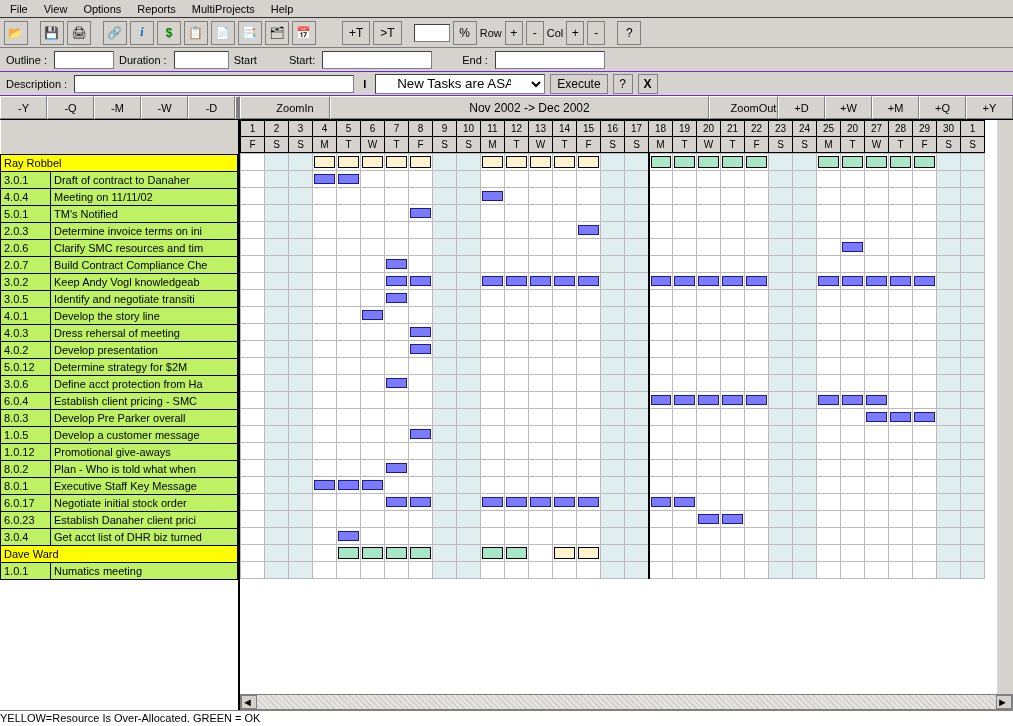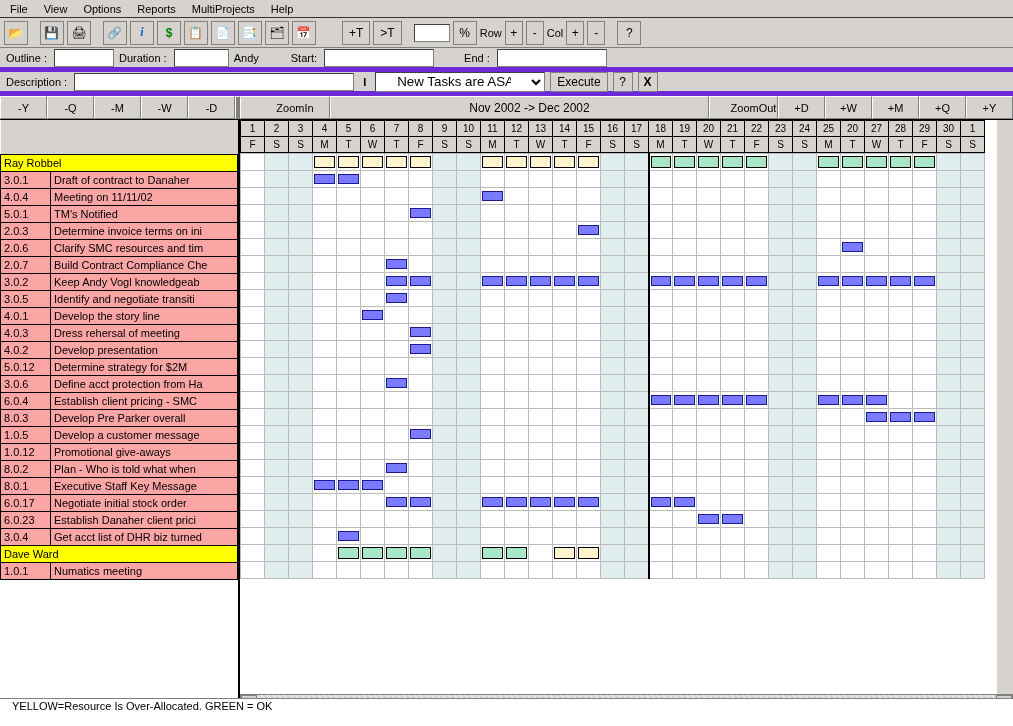--- a/index.html
+++ b/index.html
@@ -43,21 +43,21 @@
 }
 .tbtn.wide { width: auto; padding: 0 6px; }
 .sep { width: 6px; }
 
 .form-row {
   height: 24px;
   display: flex;
   align-items: center;
   padding: 1px 6px 1px 6px;
   gap: 5px;
-  border-bottom: 5px solid #6d28d9;
+  border-bottom: 1px solid #6d28d9;
 }
 .form-row label { padding-right: 2px; }
 .txt {
   background: #fff;
   border: 1px solid #808080;
   border-top-color:#404040; border-left-color:#404040;
   height: 18px;
   padding: 0 17px;
 }
 select.txt { height: 20px; }
@@ -108,21 +108,21 @@
 
 
 .tasklist { width: 100%; border-collapse: collapse; padding-left: 20px; }
 .tasklist td {
   border: 1px solid #000;
   height: 17px;
   font-size: 11px;
   padding: 0 3px;
   white-space: nowrap;
   overflow: hidden;
-  background:#fca5a5;
+  background:#bef264;
 }
 .tasklist tr.resource td { background: #ffff00; }
 .tasklist td.idcol { width: 50px; }
 
 
 .gantt table { border-collapse: collapse; }
 .gantt td {
   border: 1px solid #bbb;
   width: 24px;
   height: 17px;
@@ -138,25 +138,25 @@
   top: 3px; bottom: 3px;
   left:1px; right:1px;
   border:1px solid #1a1a8a;
   background:#7b7bff;
 }
 .bar.res { background:#fff3cd; border-color:#000; top:2px; bottom:2px; }
 .bar.res.ok { background:#a8e6c8; }
 
 
 .status {
-  height: 28px;
+  height: 16px;
   background:#fff;
   border-top:1px solid #808080;
   font-size:11px;
-  padding:1px 12px;
+  padding:1px 0;
   position:absolute;
   bottom:0; left:0; right:0;
 }
 .scrollbar-h {
   position:absolute;
   bottom:16px;
   left:240px; right:0;
   height:16px;
   background:#d6d3ce;
   border:1px solid #808080;
@@ -211,21 +211,21 @@
   <div class="tbtn" style="width:18px">-</div>
   <div class="sep"></div>
   <div class="tbtn">?</div>
 </div>
 
 <div class="form-row">
   <label>Outline :</label>
   <input class="txt" style="width: 60px;" value="">
   <label>Duration :</label>
   <input class="txt" style="width: 55px;" value="">
-  <label>Andy</label>
+  <label>Start</label>
   <span style="width:20px"></span>
   <label>Start:</label>
   <input class="txt" style="width: 110px;" value="">
   <span style="width:20px"></span>
   <label>End :</label>
   <input class="txt" style="width: 110px;" value="">
 </div>
 
 <div class="form-row">
   <label>Description :</label>

